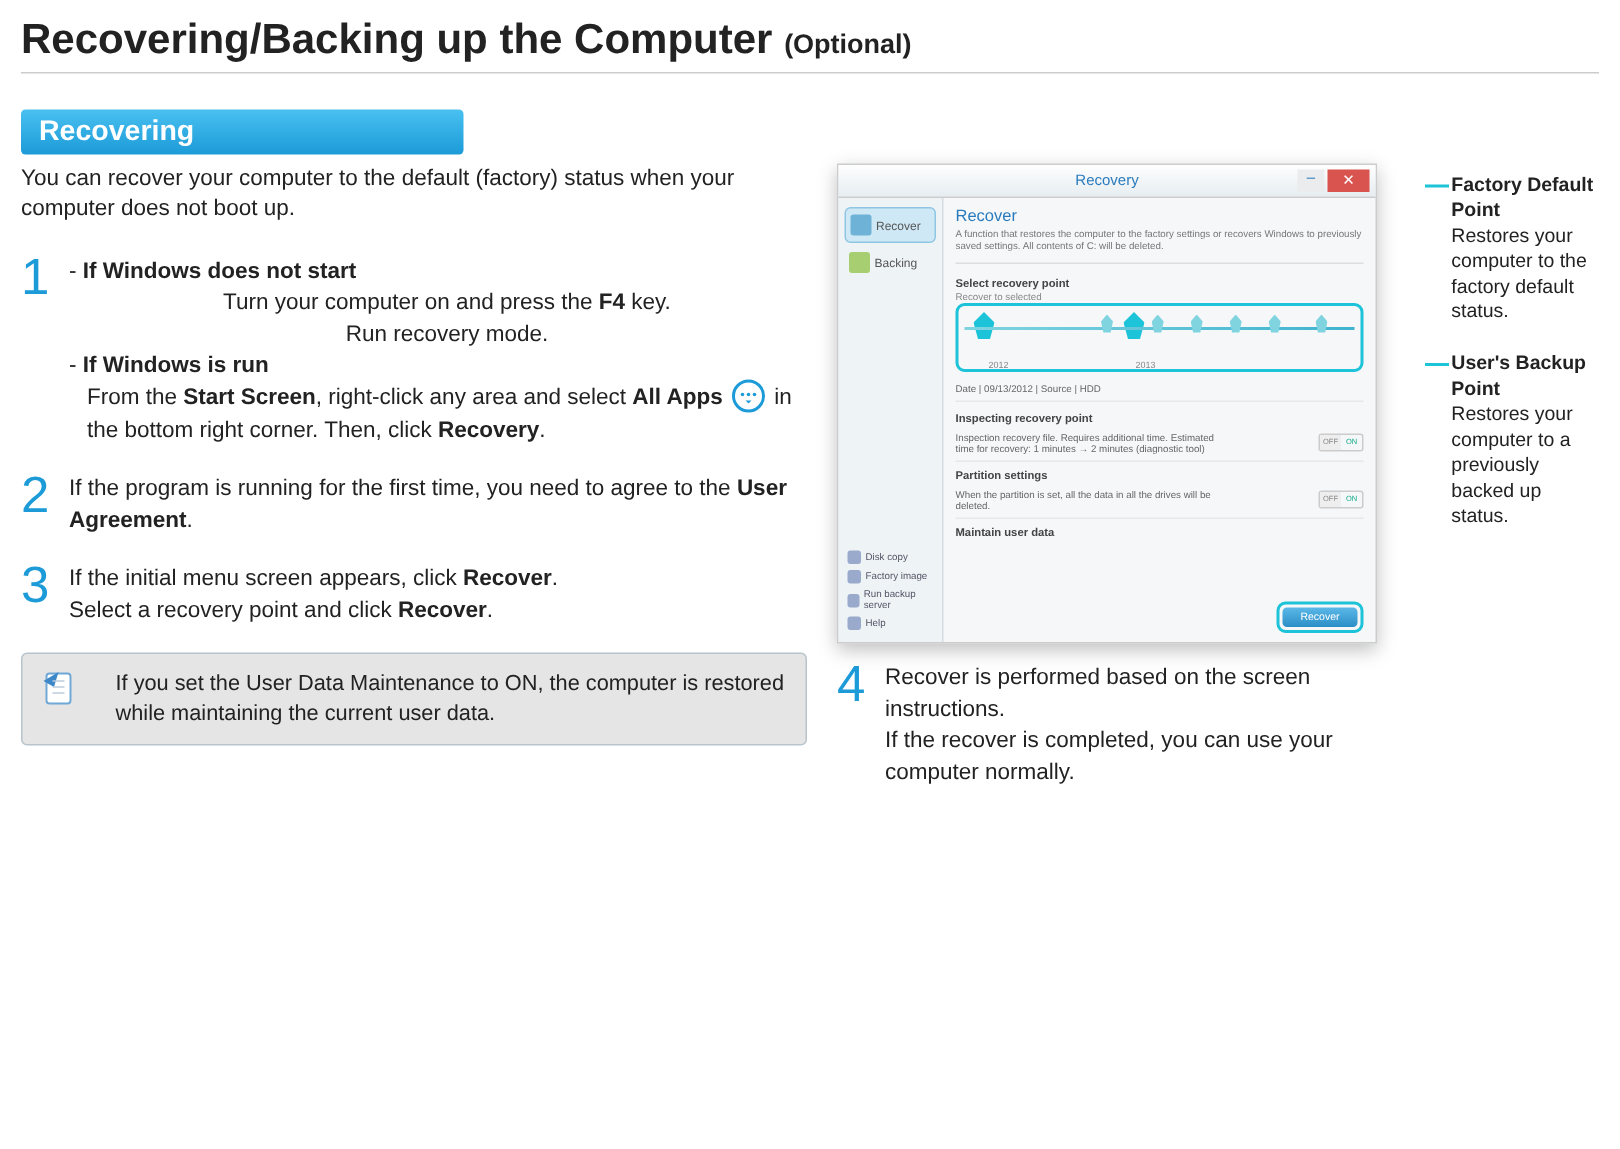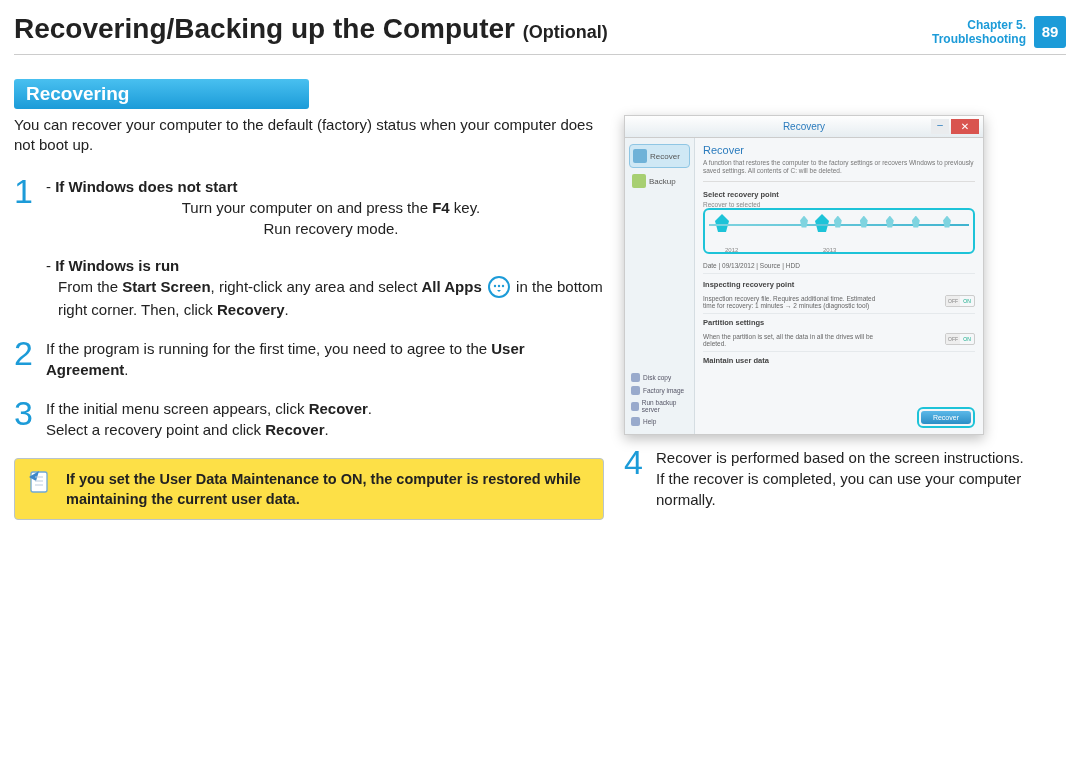--- a/index.html
+++ b/index.html
@@ -92,28 +92,27 @@
     border:2.5px solid #1c9bd8;
     border-radius:50%;
     align-items:center;justify-content:center;
     vertical-align:middle;
     margin:0 2px;
     position:relative;top:-1px;
   }
   .inline-icon-circle svg { width:12px;height:12px; }
   .note-box {
     border: 1px solid #b8c4cc;
-    background: #fde047;
+    background: #e5e5e5;
     border-radius: 4px;
     padding: 10px 12px;
     display:flex;
-    gap:13px;
+    gap:24px;
     font-size:14.5px;
     line-height:1.4;
-    font-weight:bold;
   }
   .note-icon svg { width:26px; height:26px; }
   
   .screenshot-frame {
     box-shadow: 0 4px 12px rgba(0,0,0,0.25);
     width: 360px;
     height: 320px;
     border:1px solid #ccc;
     background:#f5f7f9;
     position:relative;
@@ -190,47 +189,40 @@
 <body>
 
 
 
 
 <div class="header">
   <div class="title">
     <span>Recovering/Backing up the Computer</span>
     <span class="optional">(Optional)</span>
   </div>
-  <div class="header-right">
-    <div class="chapter-block">
-      <div>Chapter 5.</div>
-      <div>Troubleshooting</div>
-    </div>
-    <div class="pageno">89</div>
-  </div>
 </div>
 <hr class="divider">
 
 
 <div class="section-heading">Recovering</div>
 
 <div class="columns">
 
   <div class="col-left">
     <p class="intro">You can recover your computer to the default (factory) status when your computer does not boot up.</p>
 
     <div class="step">
       <div class="num">1</div>
       <div class="body">
         <p><span class="subhead bullet-dash">If Windows does not start</span></p>
         <p style="margin-left:12px;text-align:center;">
           <span>Turn your computer on and press the </span><strong>F4</strong><span> key.</span><br>
           <span>Run recovery mode.</span>
         </p>
-        <p style="margin-top:16px;"><span class="subhead bullet-dash">If Windows is run</span></p>
+        <p style="margin-top:0;"><span class="subhead bullet-dash">If Windows is run</span></p>
         <p style="margin-left:12px;">
           <span>From the </span><strong>Start Screen</strong><span>, right-click any area and select </span><strong>All Apps</strong>
           <span class="inline-icon-circle">
             <svg viewBox="0 0 12 12">
                 <g fill="#1c9bd8">
                   <circle cx="2" cy="5" r="1.2"></circle>
                   <circle cx="6" cy="5" r="1.2"></circle>
                   <circle cx="10" cy="5" r="1.2"></circle>
                   <path d="M4 9 L6 11 L8 9 Z"></path>
                 </g>
@@ -279,21 +271,21 @@
           <span class="close">✕</span>
         </div>
         <div class="shot-body">
           <div class="shot-side">
             <div class="side-item active">
               <span class="side-icon"></span>
               <span>Recover</span>
             </div>
             <div class="side-item">
               <span class="side-icon bk"></span>
-              <span>Backup</span>
+              <span>Backing</span>
             </div>
             <div class="shot-side-bottom">
               <div>
                   <span class="ic"></span>
                   <span>Disk copy</span>
                 </div>
               <div>
                   <span class="ic"></span>
                   <span>Factory image</span>
                 </div>
@@ -363,17 +355,27 @@
 
       <div class="step step4-block">
         <div class="num">4</div>
         <div class="body">
           <span>Recover is performed based on the screen instructions.</span><br>
           <span>If the recover is completed, you can use your computer normally.</span>
         </div>
       </div>
     </div>
 
+    <div class="callouts">
+      <div class="co">
+        <div class="co-title">Factory Default Point</div>
+        <div>Restores your computer to the factory default status.</div>
+      </div>
+      <div class="co">
+        <div class="co-title">User's Backup Point</div>
+        <div>Restores your computer to a previously backed up status.</div>
+      </div>
+    </div>
   </div>
 </div>
 
 
 
 
 </body></html>

